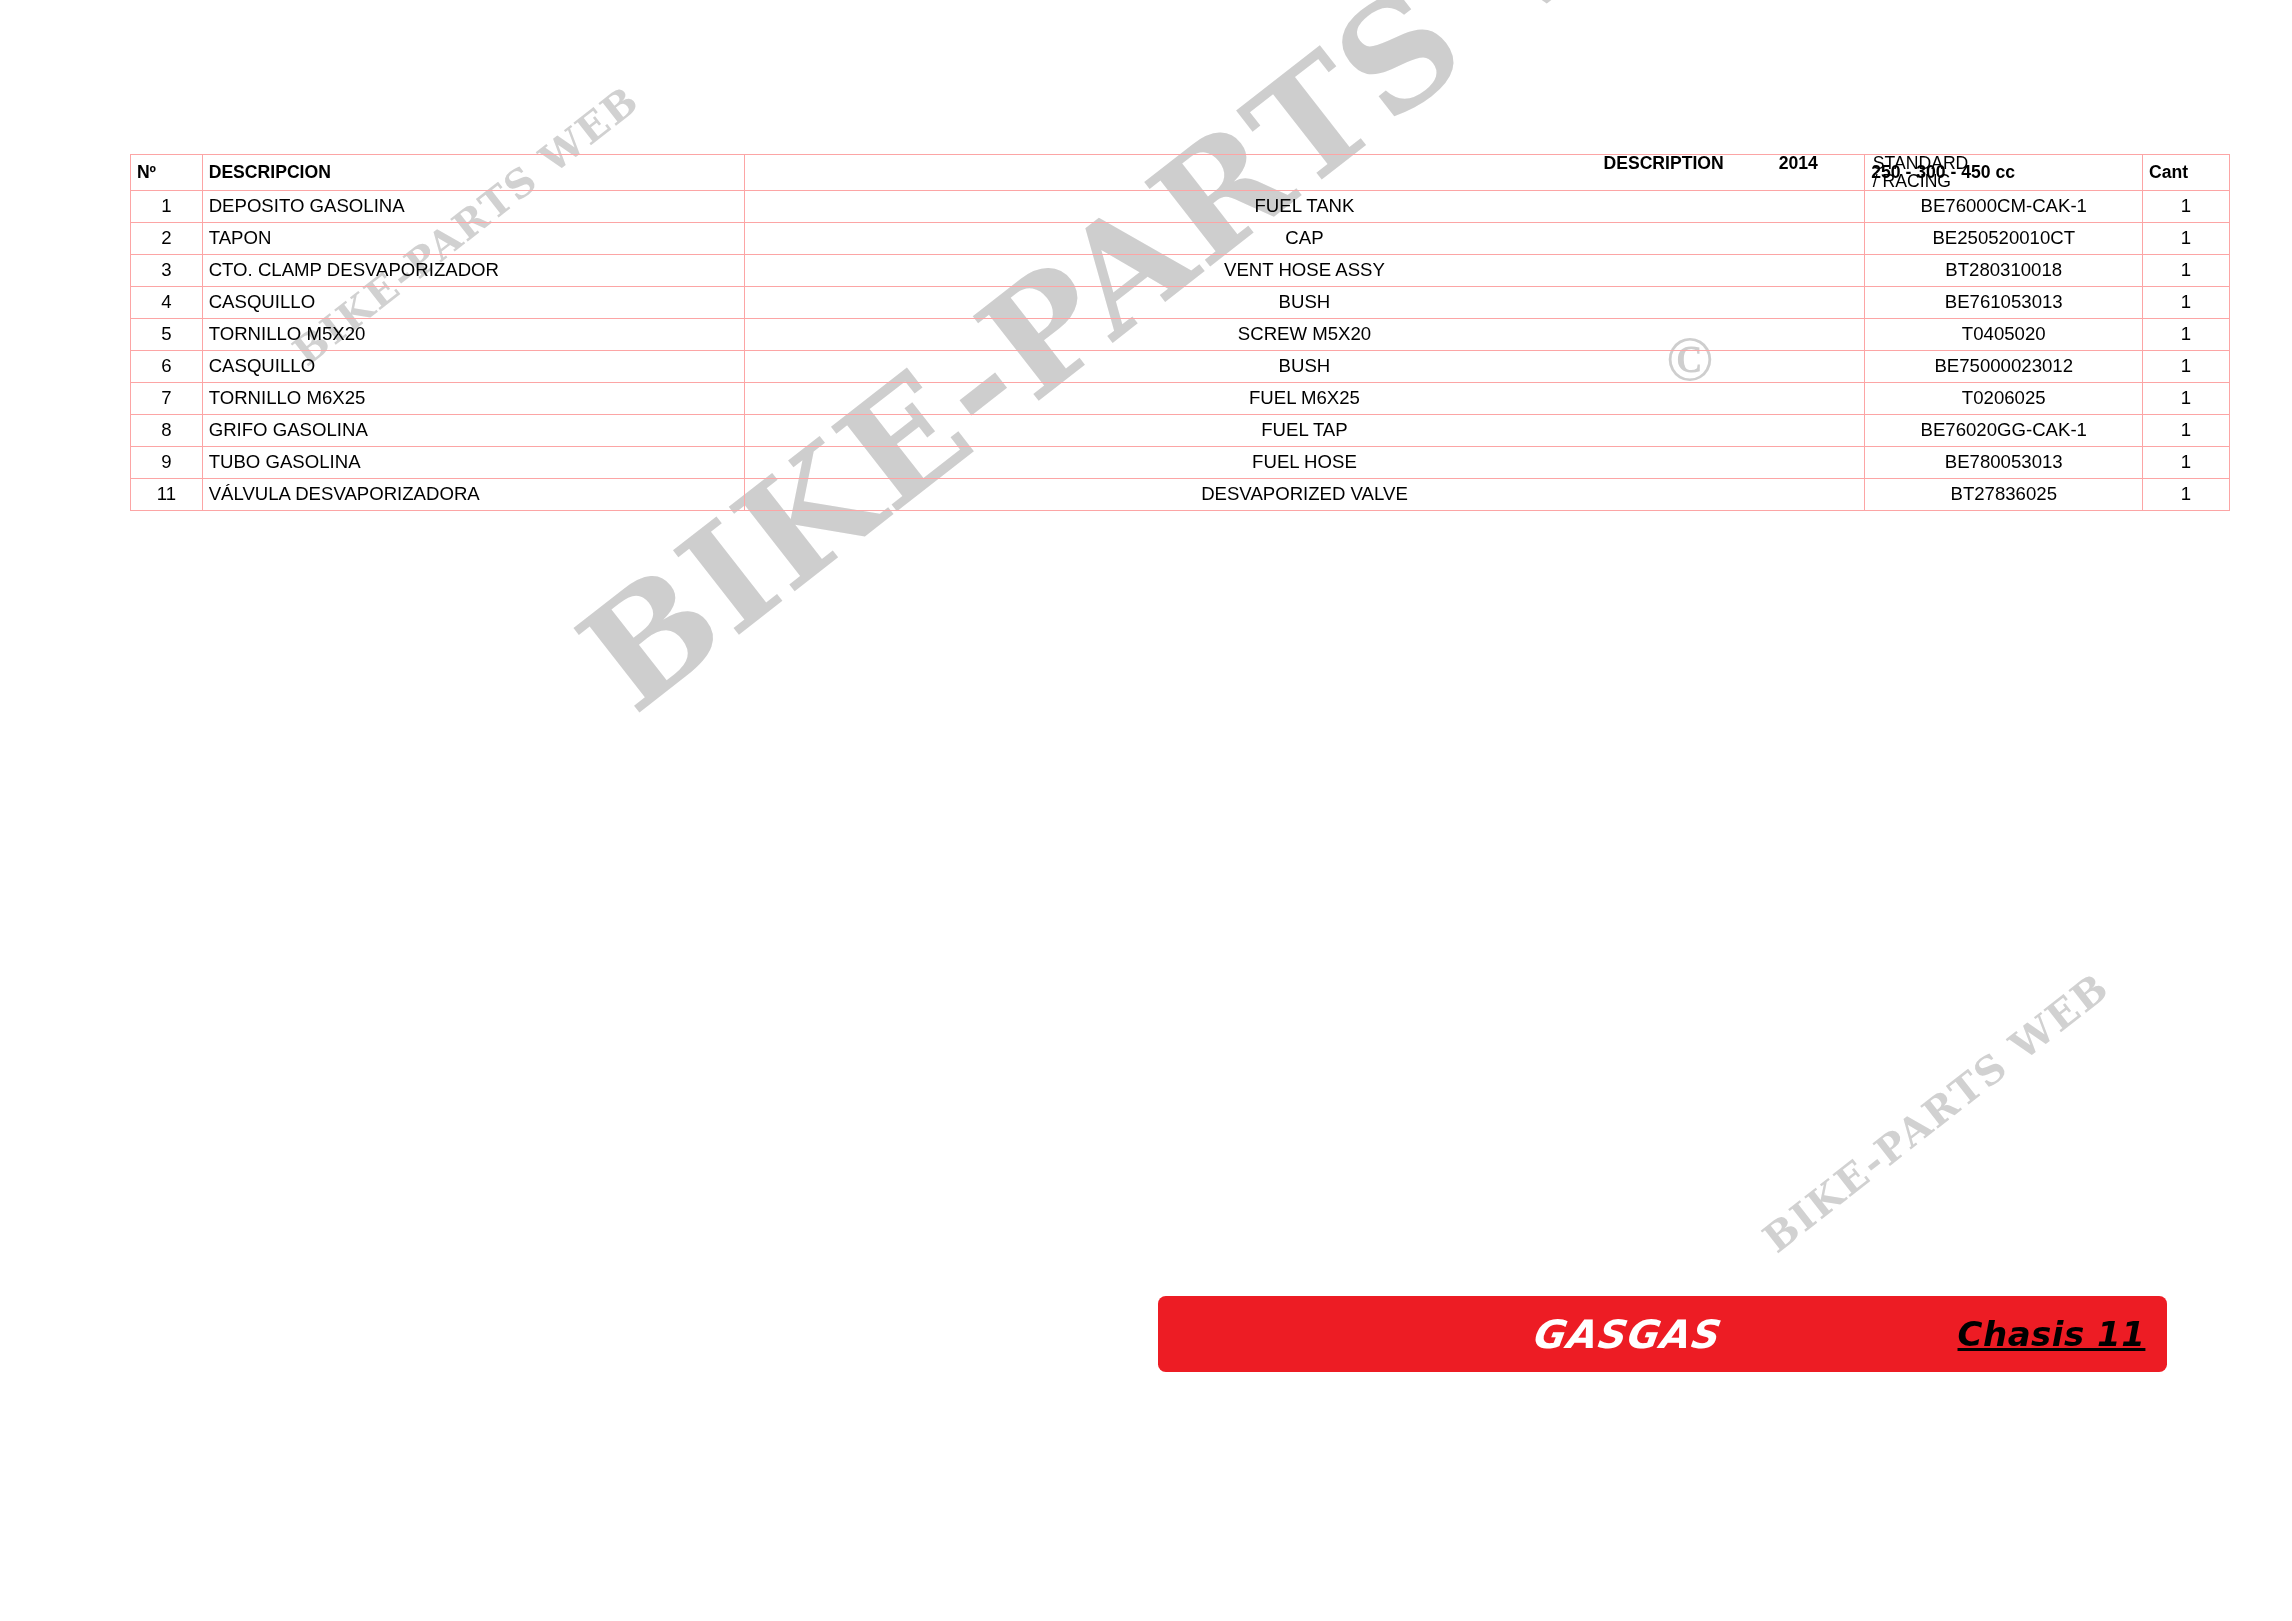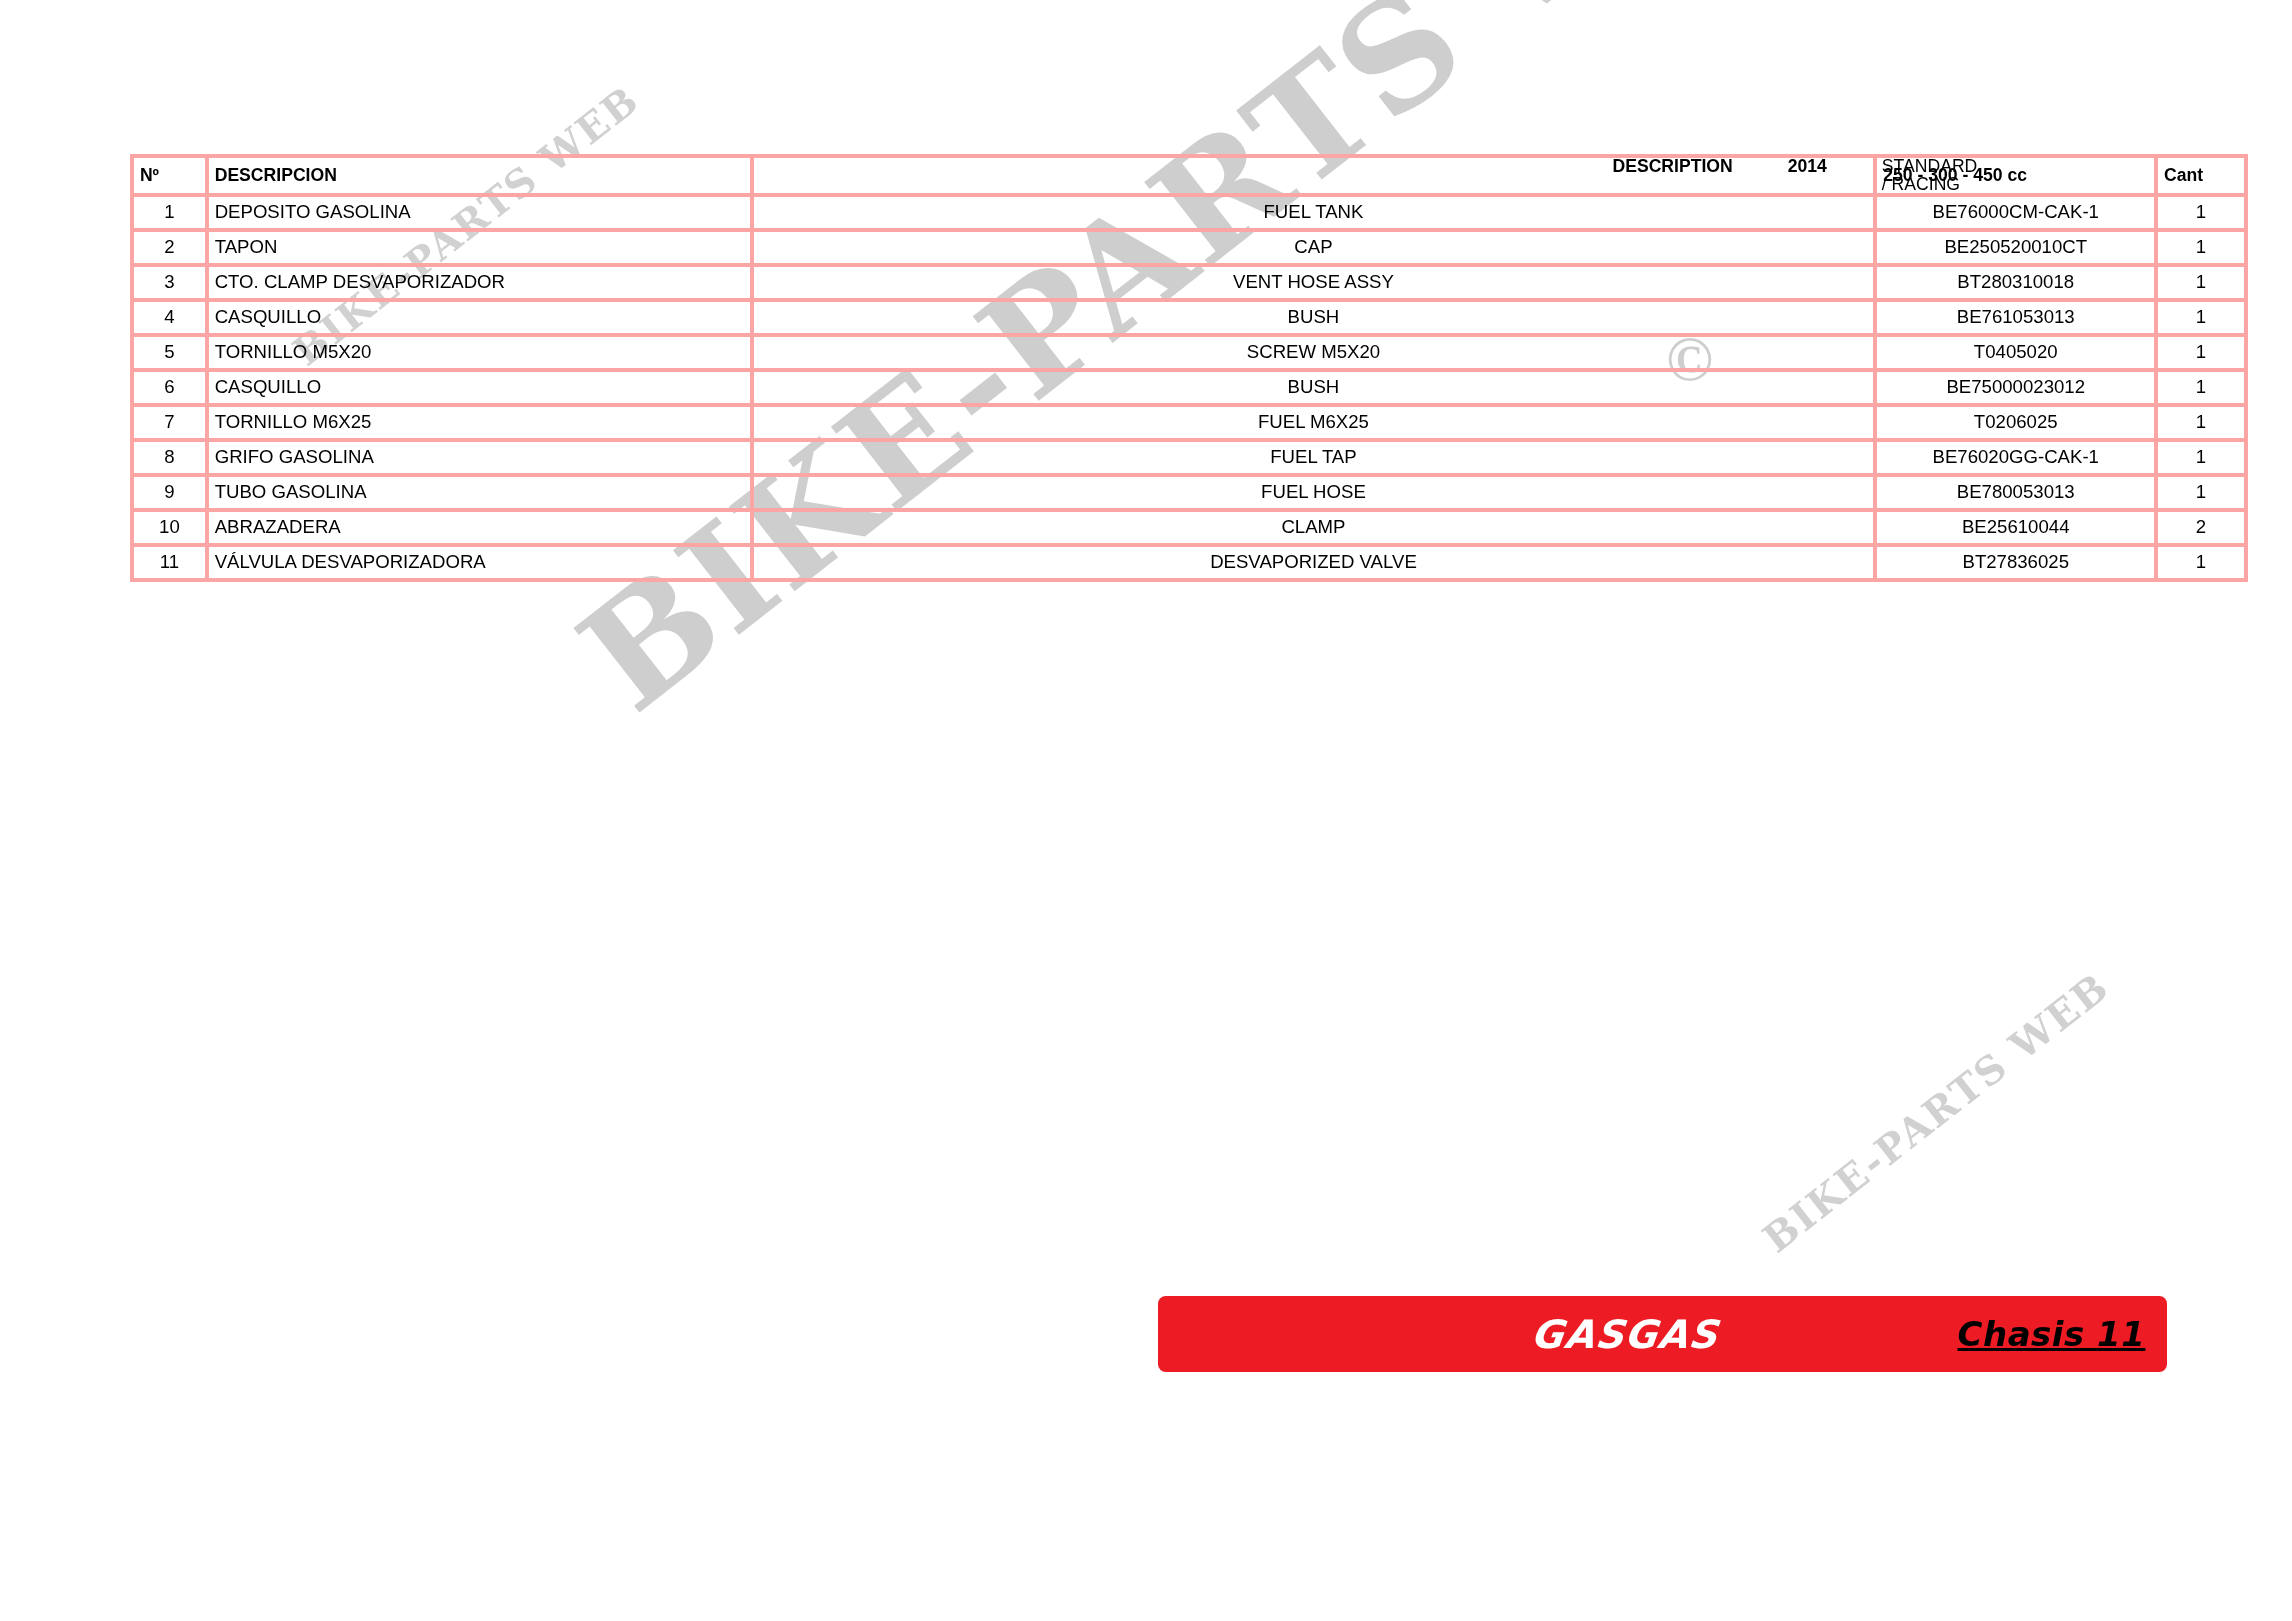--- a/index.html
+++ b/index.html
@@ -71,21 +71,21 @@
     z-index: 3;
   }
   table.parts {
     border-collapse: collapse;
     width: 100%;
     table-layout: fixed;
     background: transparent;
   }
   table.parts th,
   table.parts td {
-    border: 4px solid #fca5a5;
+    border: 1px solid #fca5a5;
     font-size: 18.6px;
     line-height: 1;
     height: 31px;
     padding: 0 5.9px;
     color: #000000;
     background: transparent;
   }
   table.parts th {
     font-weight: bold;
     font-size: 17.6px;
@@ -236,27 +236,20 @@
         <td class="c-cant">1</td>
       </tr>
       <tr>
         <td class="c-no">9</td>
         <td class="c-desc-es">TUBO GASOLINA</td>
         <td class="c-desc-en">FUEL HOSE</td>
         <td class="c-ref">BE780053013</td>
         <td class="c-cant">1</td>
       </tr>
       <tr>
-        <td class="c-no">10</td>
-        <td class="c-desc-es">ABRAZADERA</td>
-        <td class="c-desc-en">CLAMP</td>
-        <td class="c-ref">BE25610044</td>
-        <td class="c-cant">2</td>
-      </tr>
-      <tr>
         <td class="c-no">11</td>
         <td class="c-desc-es">VÁLVULA DESVAPORIZADORA</td>
         <td class="c-desc-en">DESVAPORIZED VALVE</td>
         <td class="c-ref">BT27836025</td>
         <td class="c-cant">1</td>
       </tr>
     </tbody>
   </table>
 </div>
 

